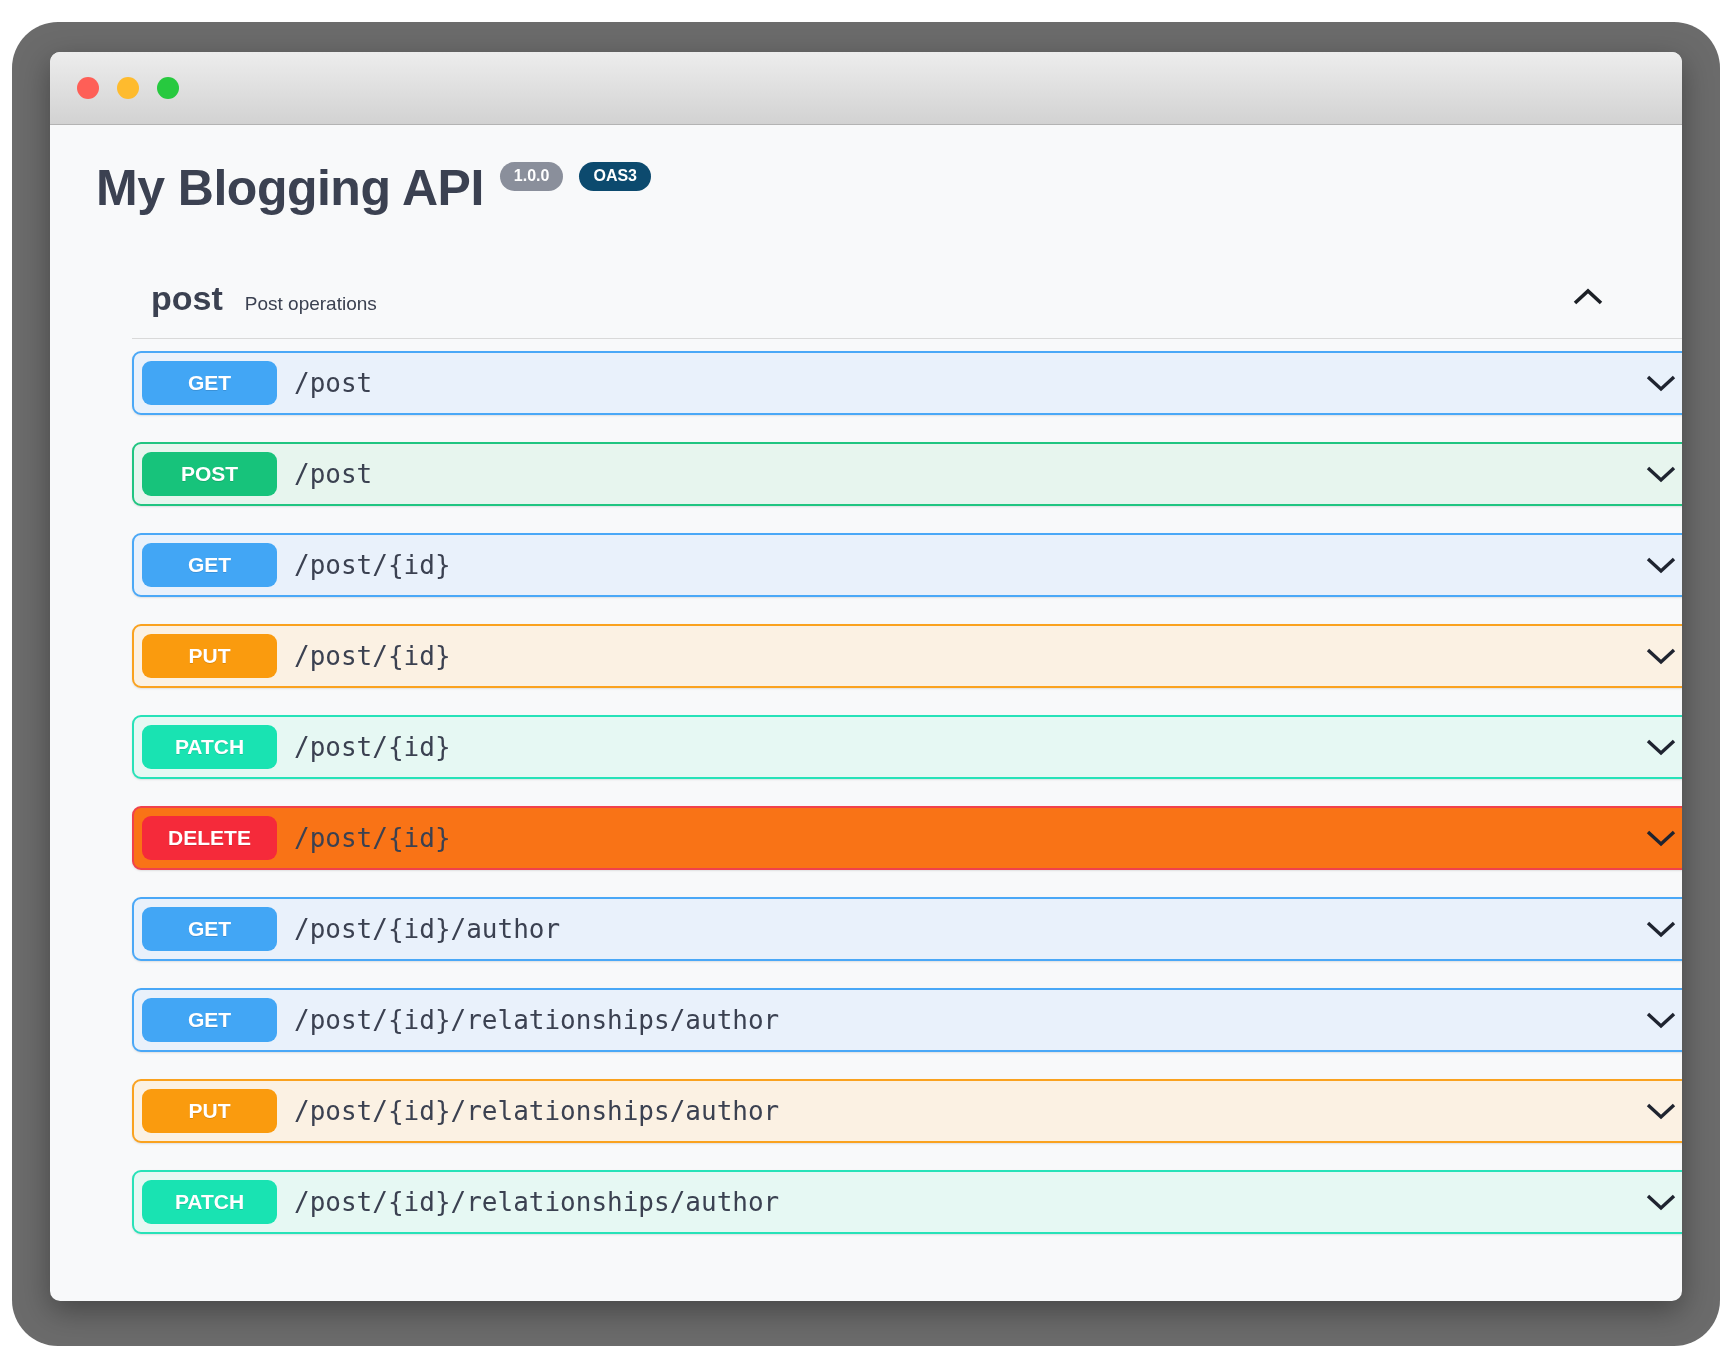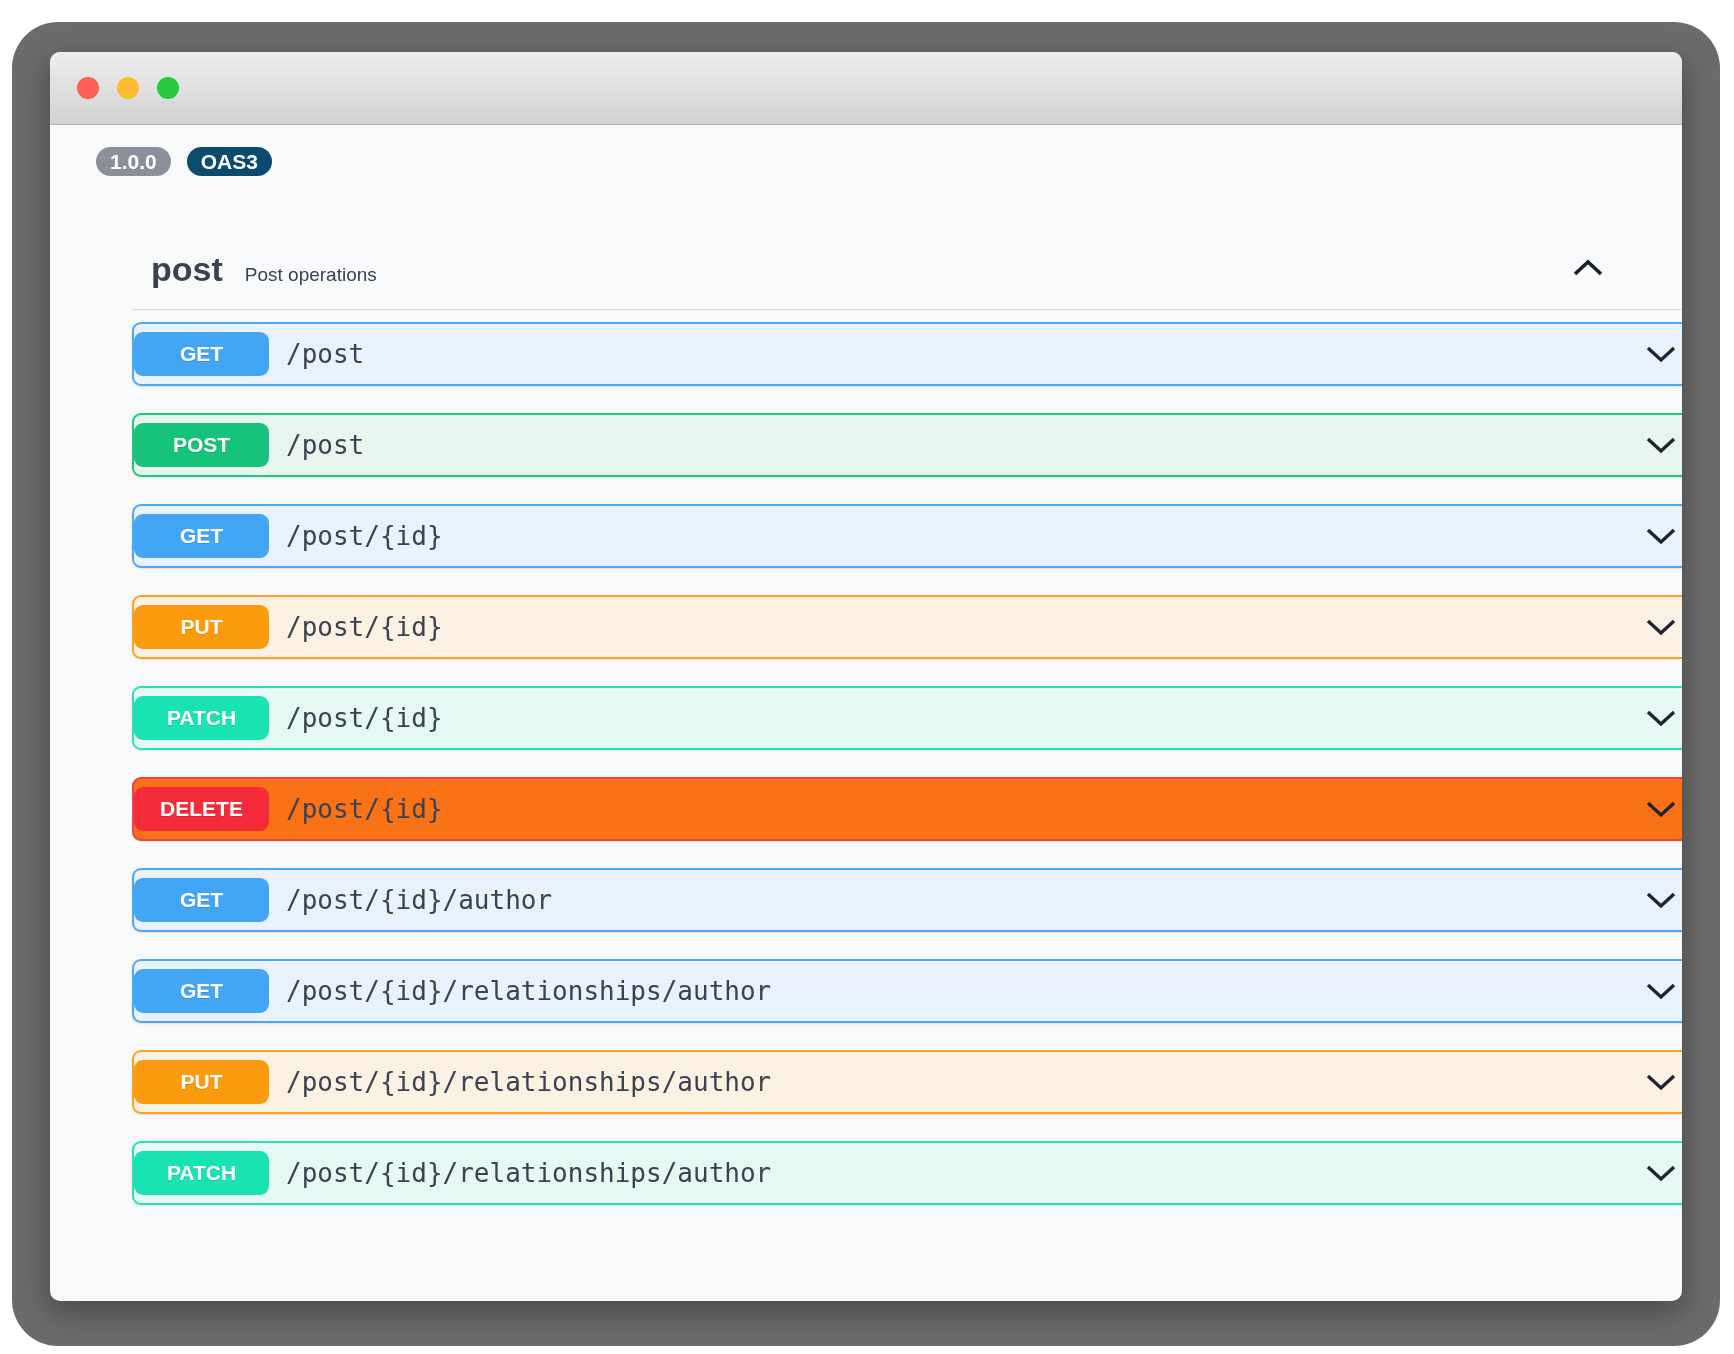--- a/index.html
+++ b/index.html
@@ -49,21 +49,21 @@
   .api-title {
     font-size: 50px;
     font-weight: bold;
     color: #3b4151;
     letter-spacing: -0.5px;
   }
   .pill {
     height: 29px;
     border-radius: 15px;
     color: #ffffff;
-    font-size: 21px;
+    font-size: 16px;
     font-weight: bold;
     display: inline-flex;
     align-items: center;
     padding: 0 14px;
     position: relative;
     top: -12px;
   }
 
   .tag-header {
     margin-top: 62px;
@@ -94,21 +94,21 @@
   }
 
   .op-list { margin-left: 36px; width: 1572px; }
 
   .op-row {
     height: 64px;
     border: 2px solid;
     border-radius: 9px;
     display: flex;
     align-items: center;
-    padding: 0 26px 0 0;
+    padding: 0 26px 0 8px;
     margin-bottom: 27px;
     box-shadow: 0 1px 2px rgba(0,0,0,0.10);
     cursor: pointer;
   }
   .method-badge {
     width: 135px;
     height: 44px;
     border-radius: 9px;
     color: #ffffff;
     font-size: 21px;
@@ -139,20 +139,21 @@
     <div class="traffic">
       <button class="tl" style="background: rgb(254, 95, 87);"></button>
       <button class="tl" style="background: rgb(254, 187, 46);"></button>
       <button class="tl" style="background: rgb(39, 201, 63);"></button>
     </div>
   </div>
 
   <div class="content">
 
     <div class="title-row">
+      <span class="api-title">My Blogging API</span>
       <span class="pill" id="version-pill" style="background: rgb(138, 143, 155);">1.0.0</span>
       <span class="pill" id="oas-pill" style="background: #0c4a6e;">OAS3</span>
     </div>
 
     <div class="tag-header">
       <span class="tag-name">post</span>
       <span class="tag-desc">Post operations</span>
       <span class="spacer"></span>
       <span class="chev-up">
         <svg width="32" height="18" viewBox="0 0 32 18">

